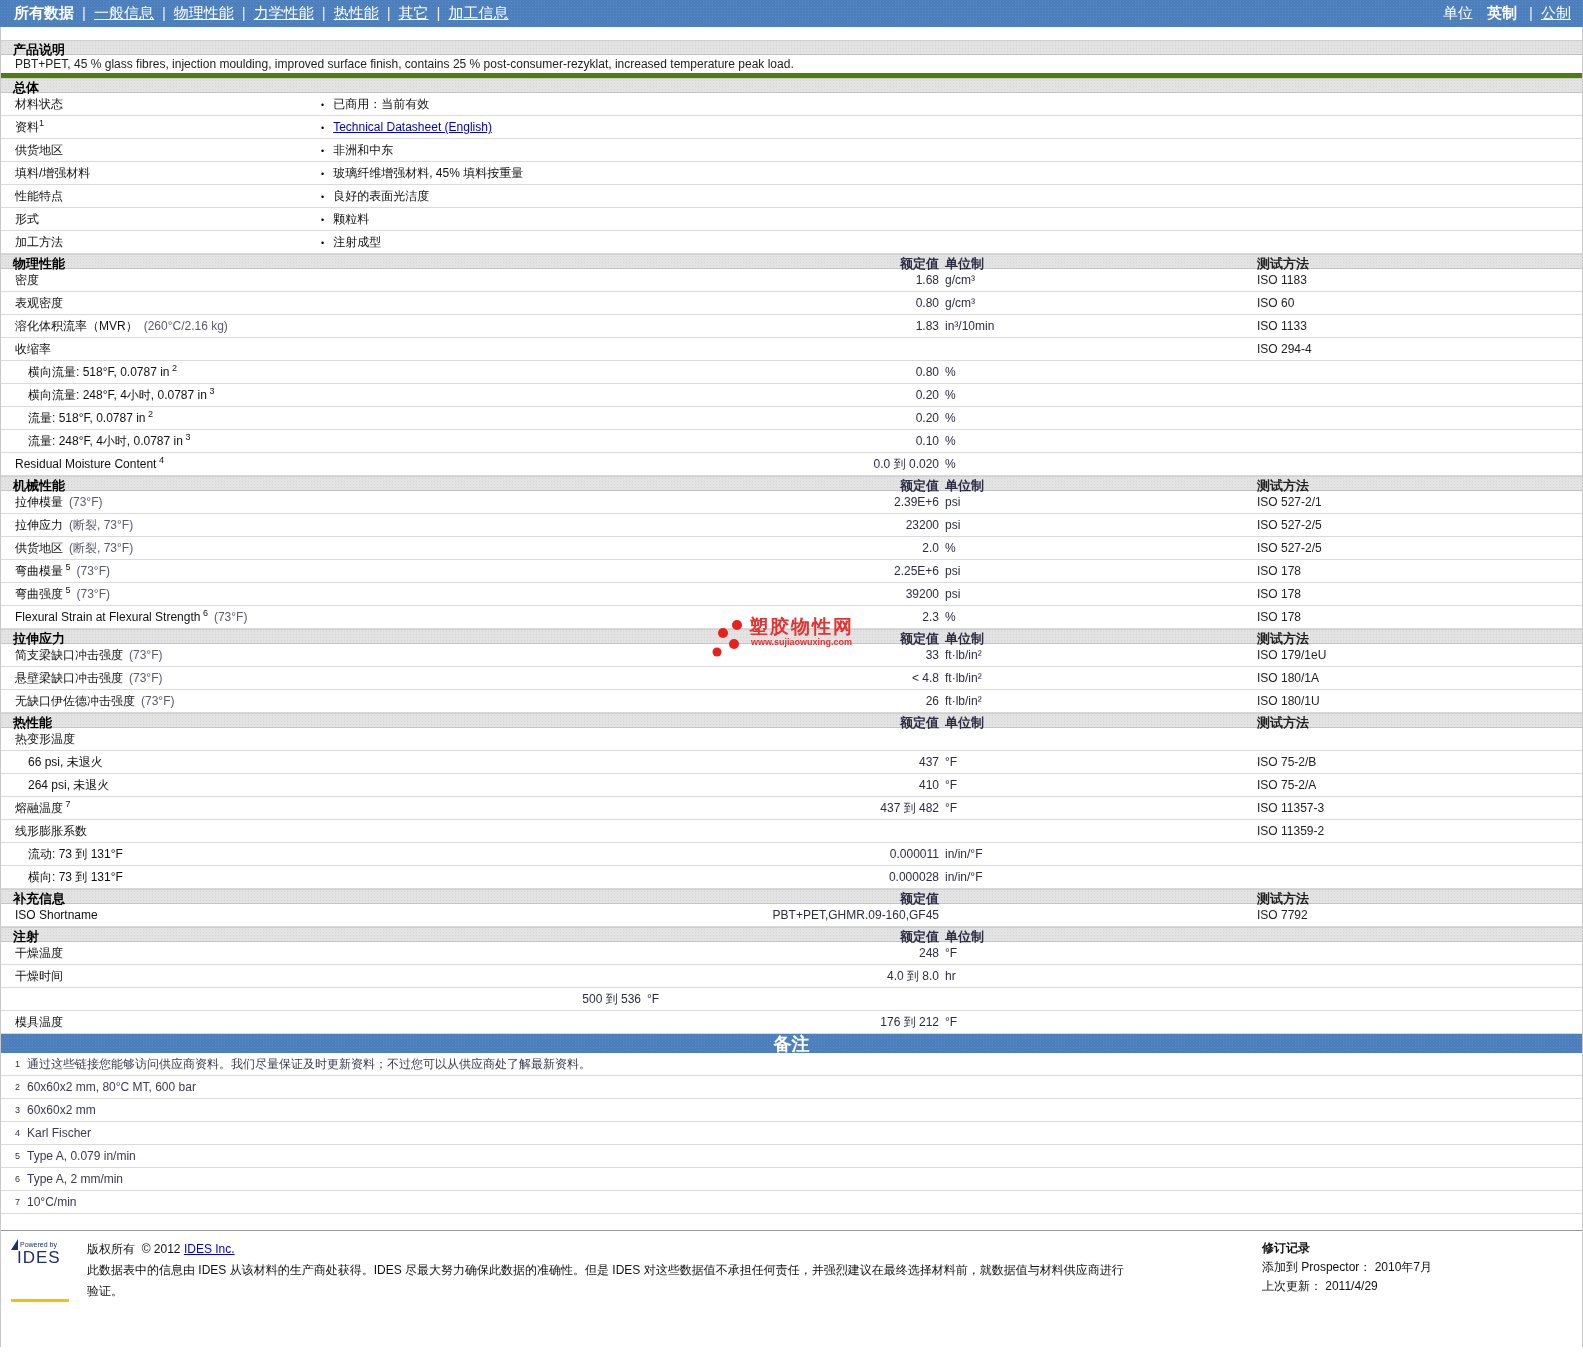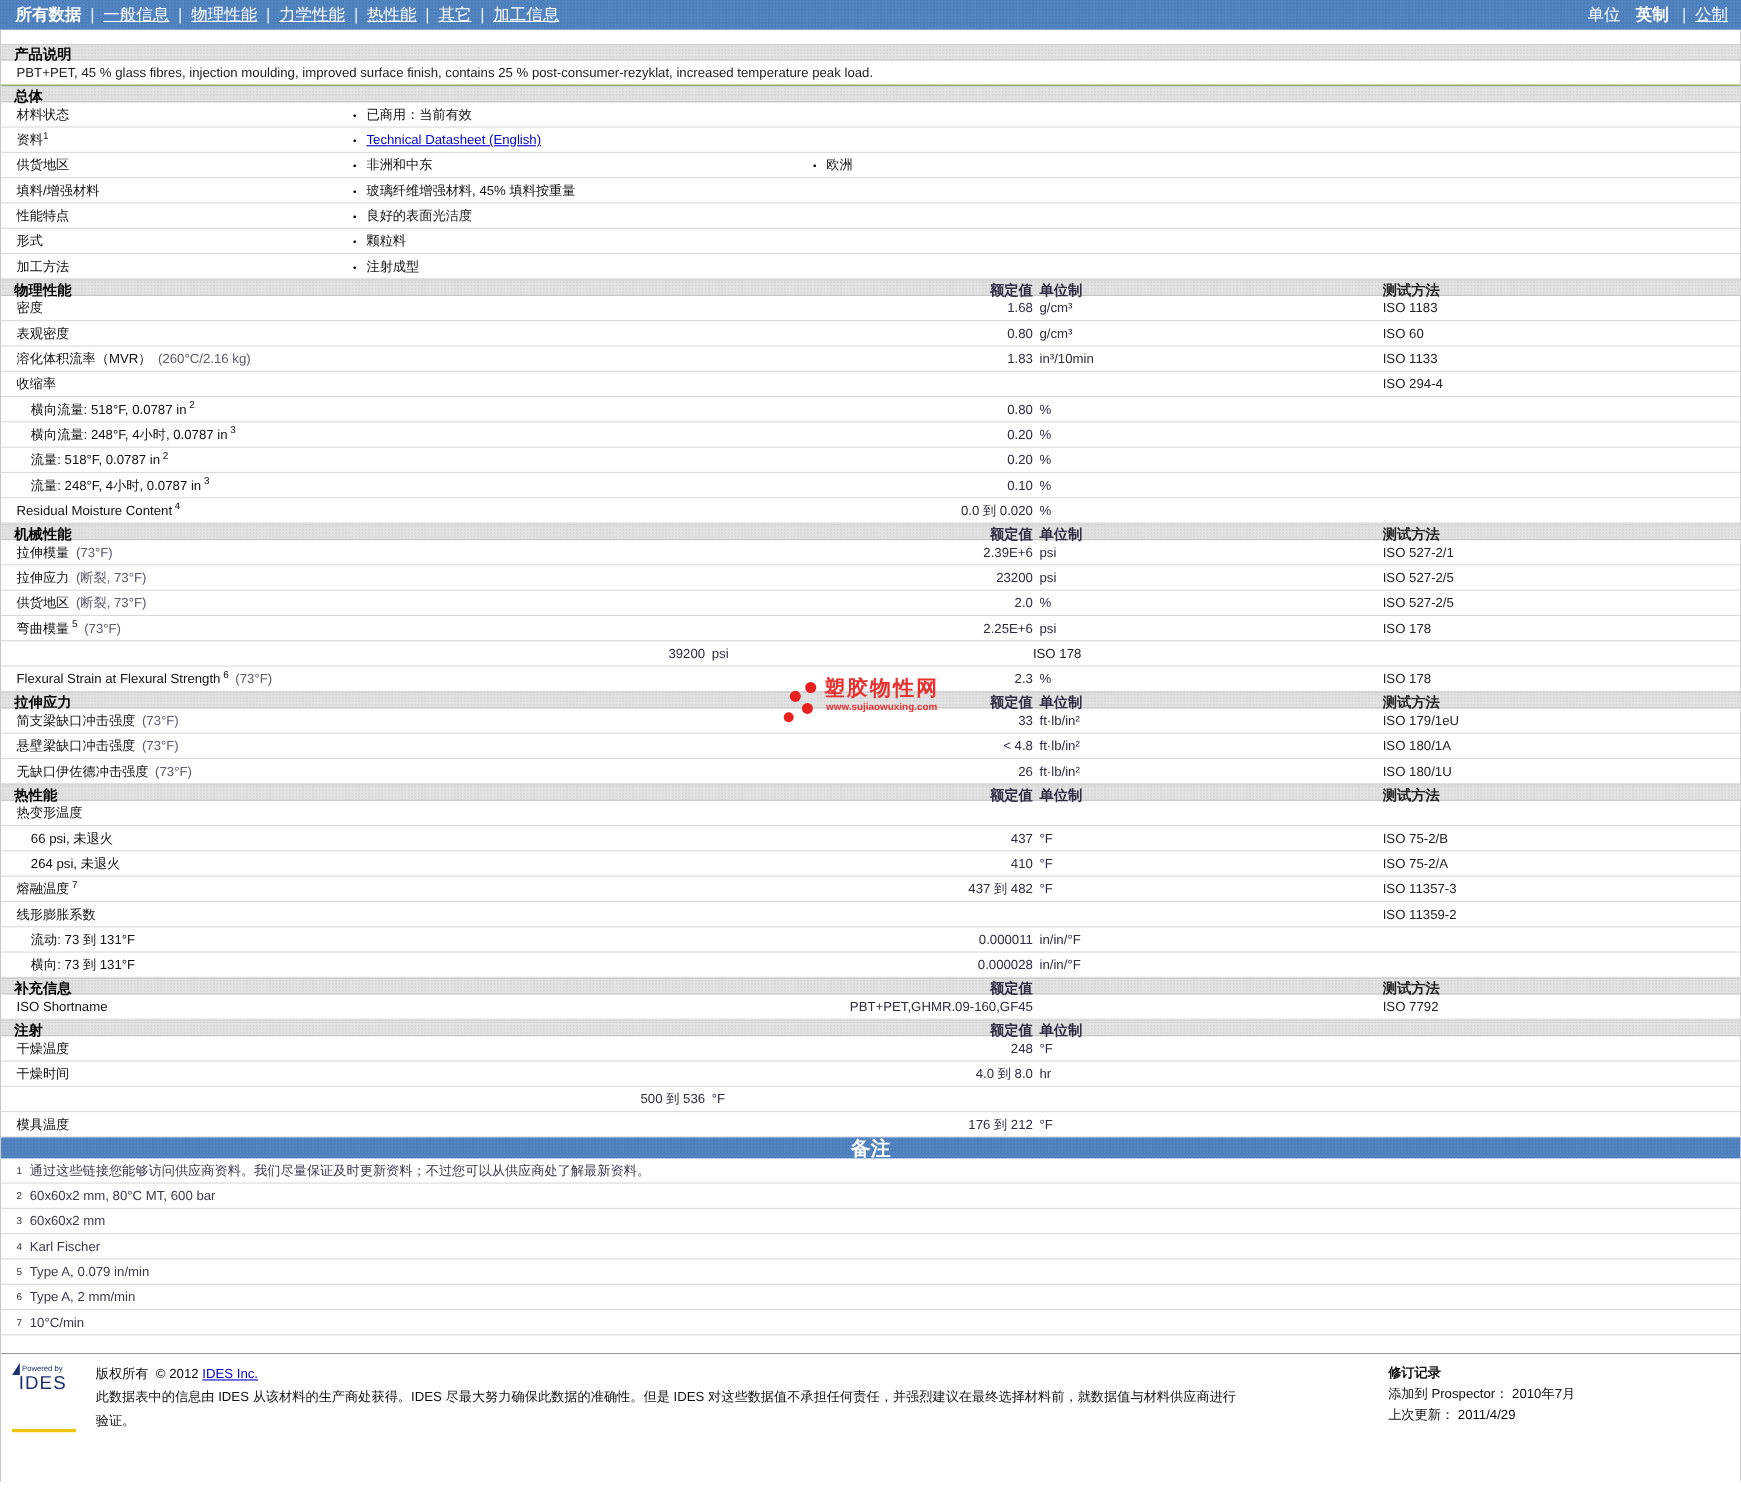--- a/index.html
+++ b/index.html
@@ -32,21 +32,21 @@
     background-image:radial-gradient(#d4d4d4 1px, transparent 1px); background-size:3px 3px;
     border-top:1px solid #cfcfcf; border-bottom:1px solid #c4c4c4;
     display:grid; grid-template-columns:640px 298px 318px 1fr; align-items:center;
     font-weight:bold; font-size:13px; color:#000;
   }
   .bar .t { padding-left:12px; white-space:nowrap; }
   .bar .c-value, .prow .c-value { text-align:right; white-space:nowrap; }
   .bar .c-unit, .prow .c-unit { padding-left:6px; white-space:nowrap; }
   .bar .c-method, .prow .c-method { white-space:nowrap; }
 
-  .desc-row { height:23px; display:flex; align-items:center; padding-left:14px; font-size:12px; border-bottom:1px solid #4d7c0f; color:#222; }
+  .desc-row { height:23px; display:flex; align-items:center; padding-left:14px; font-size:12px; border-bottom:5px solid #4d7c0f; color:#222; }
 
   
   .grow { display:grid; grid-template-columns:320px 418px 1fr; height:23px; align-items:center; border-bottom:1px solid #dadada; font-size:12px; }
   .grow .g-label { padding-left:14px; white-space:nowrap; }
   .blt { font-size:9px; margin-right:9px; color:#000; }
 
   
   .prow { display:grid; grid-template-columns:640px 298px 318px 1fr; height:23px; align-items:center; border-bottom:1px solid #dadada; font-size:12px; }
   .c-label { padding-left:14px; white-space:nowrap; overflow:hidden; }
   .c-label.ind { padding-left:27px; }
@@ -108,21 +108,20 @@
         <div class="g-label"><span>材料状态</span></div>
         <div class="g-b0"><span class="blt">•</span><span>已商用：当前有效</span></div>
       </div>
       <div class="grow">
         <div class="g-label"><span>资料</span><sup>1</sup></div>
         <div class="g-b0"><span class="blt">•</span><a>Technical Datasheet (English)</a></div>
       </div>
       <div class="grow">
         <div class="g-label"><span>供货地区</span></div>
         <div class="g-b0"><span class="blt">•</span><span>非洲和中东</span></div>
-        <div class="g-b1"><span class="blt">•</span><span>欧洲</span></div>
       </div>
       <div class="grow">
         <div class="g-label"><span>填料/增强材料</span></div>
         <div class="g-b0"><span class="blt">•</span><span>玻璃纤维增强材料, 45% 填料按重量</span></div>
       </div>
       <div class="grow">
         <div class="g-label"><span>性能特点</span></div>
         <div class="g-b0"><span class="blt">•</span><span>良好的表面光洁度</span></div>
       </div>
       <div class="grow">
@@ -220,20 +219,21 @@
         <div class="c-unit">%</div>
         <div class="c-method">ISO 527-2/5</div>
       </div>
       <div class="prow">
         <div class="c-label"><span>弯曲模量</span><sup> 5</sup><span class="cond">(73°F)</span></div>
         <div class="c-value">2.25E+6</div>
         <div class="c-unit">psi</div>
         <div class="c-method">ISO 178</div>
       </div>
       <div class="prow">
+        <div class="c-label"><span>弯曲强度</span><sup> 5</sup><span class="cond">(73°F)</span></div>
         <div class="c-value">39200</div>
         <div class="c-unit">psi</div>
         <div class="c-method">ISO 178</div>
       </div>
       <div class="prow">
         <div class="c-label"><span>Flexural Strain at Flexural Strength</span><sup> 6</sup><span class="cond">(73°F)</span></div>
         <div class="c-value">2.3</div>
         <div class="c-unit">%</div>
         <div class="c-method">ISO 178</div>
       </div>

